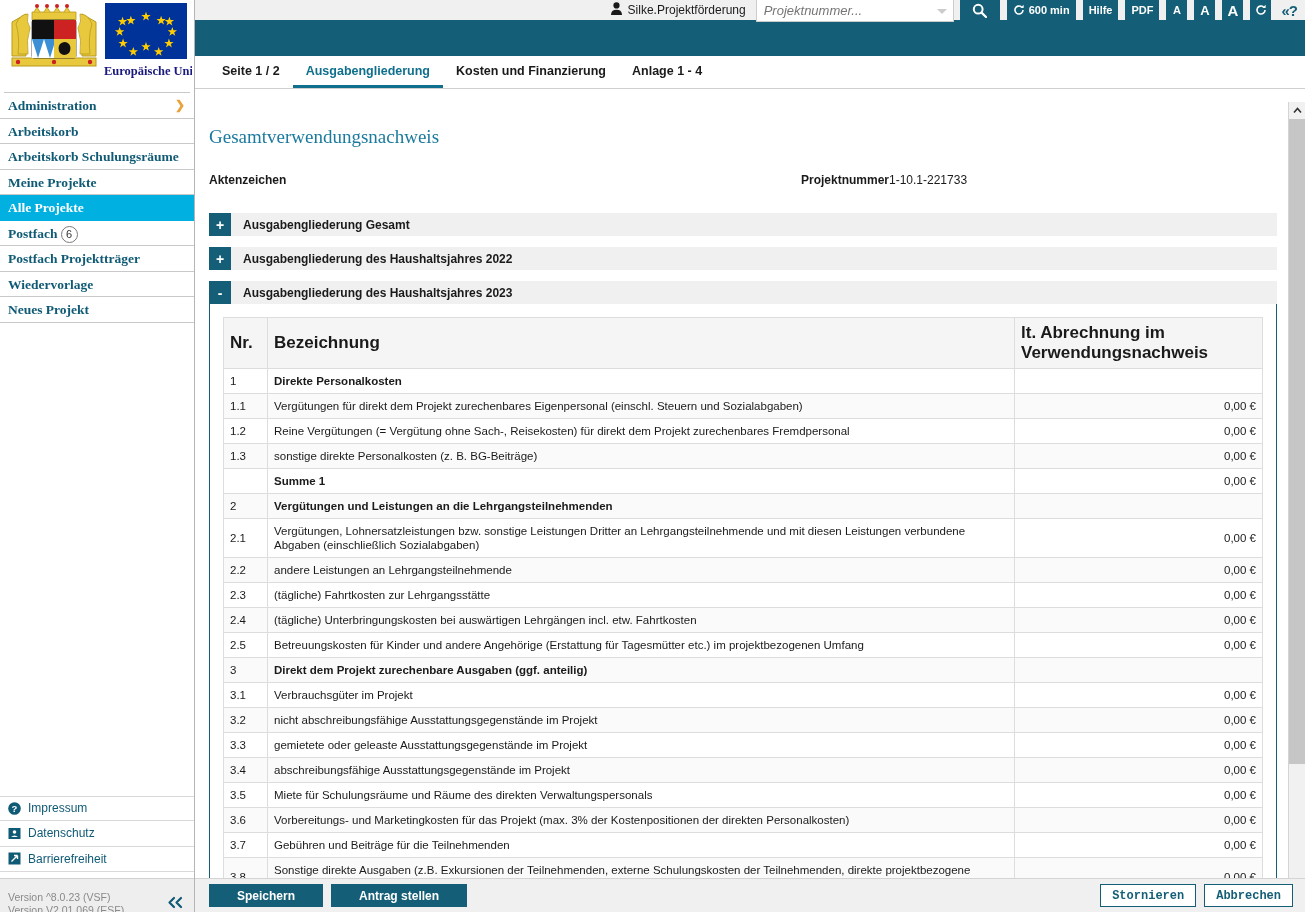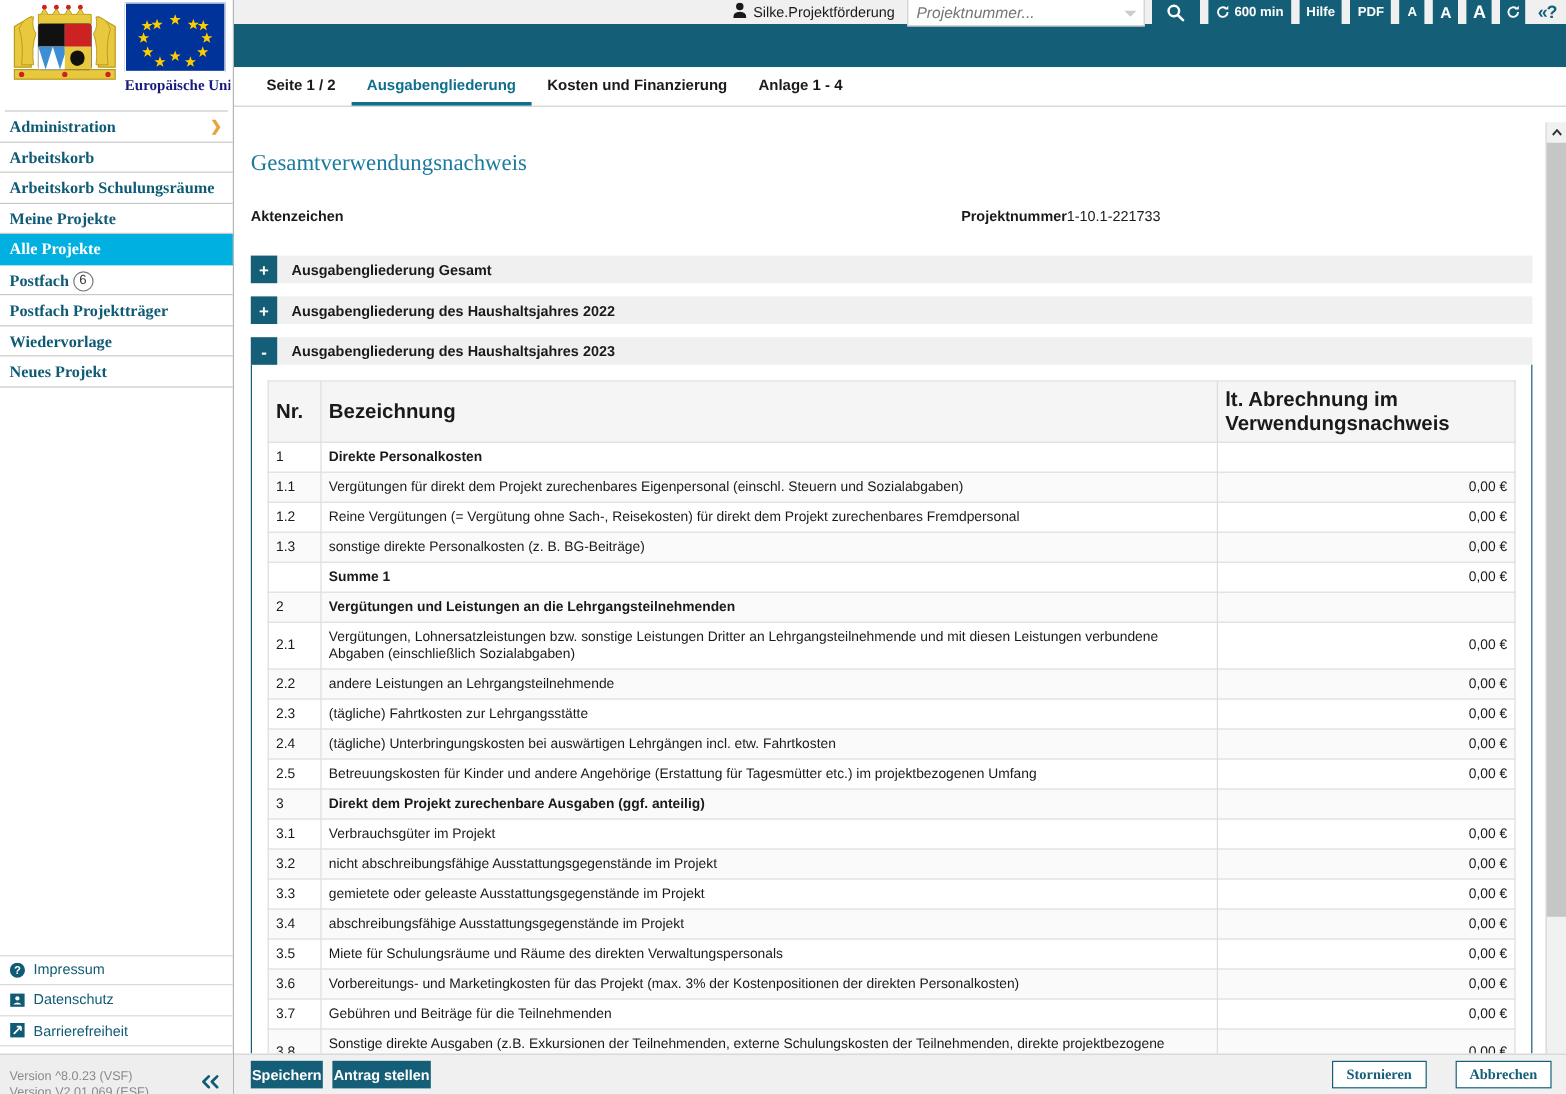--- a/index.html
+++ b/index.html
@@ -269,29 +269,29 @@
   }
 
   .bottombar {
     position: absolute; left: 0; right: 0; bottom: 0; height: 34px;
     background: #f0f0f0; border-top: 1px solid #d4d4d4;
     display: flex; align-items: center;
     padding: 0 12px 0 14px;
   }
   .btn-primary {
     background: #145f77; color: #fff; border: none;
-    height: 23px; padding: 0 1px; margin-right: 8px;
+    height: 23px; padding: 0 28px; margin-right: 8px;
     font-family: "Liberation Sans", sans-serif;
     font-weight: bold; font-size: 12px; cursor: pointer;
   }
   .btn-outline {
     background: #fff; color: #145f77;
     border: 1px solid #145f77;
-    height: 23px; padding: 0 11px; margin-left: 24px;
-    font-family: Liberation Serif, serif;
+    height: 23px; padding: 0 11px; margin-left: 8px;
+    font-family: Liberation Mono, monospace;
     font-weight: bold; font-size: 12px; cursor: pointer;
   }
   .spacer { flex: 1 1 auto; }
 </style>
 </head>
 <body>
 
 <div id="app">
 
   <div id="sidebar">

